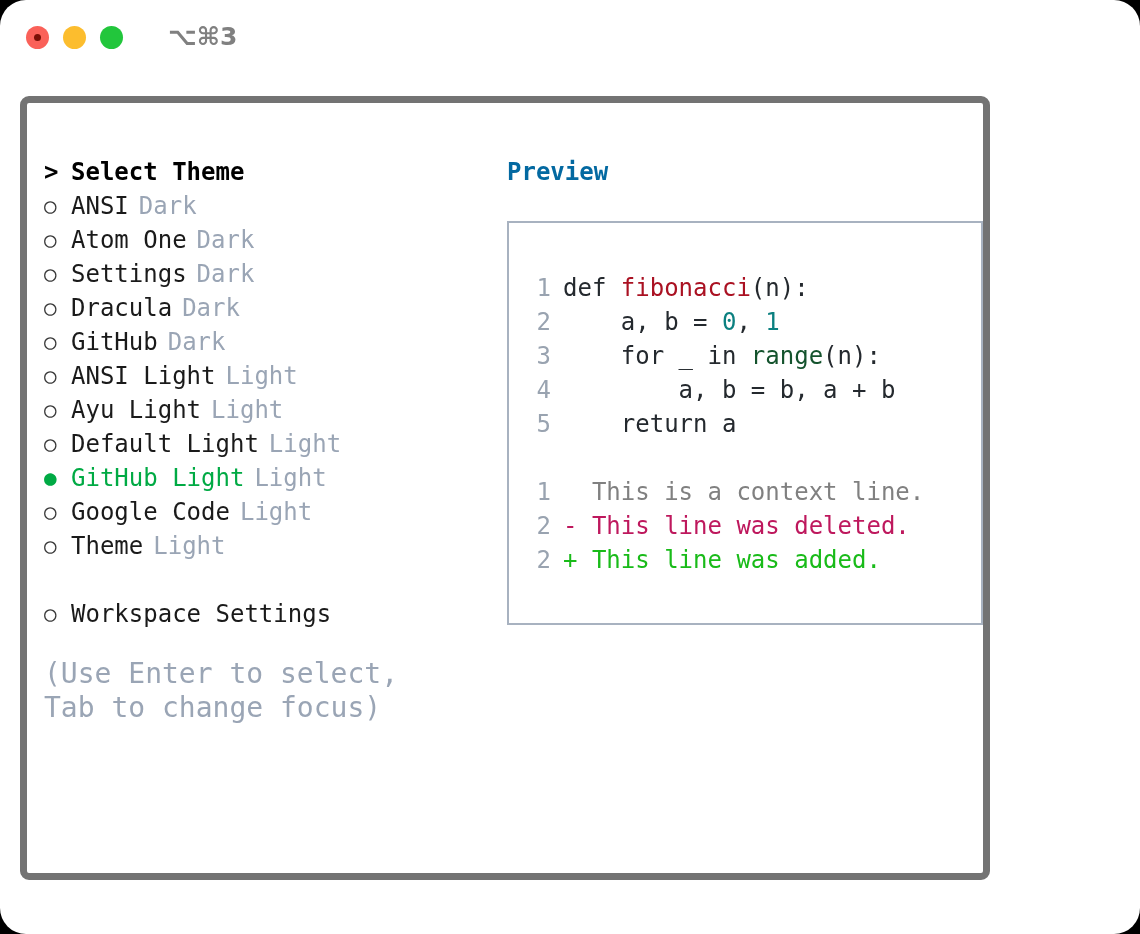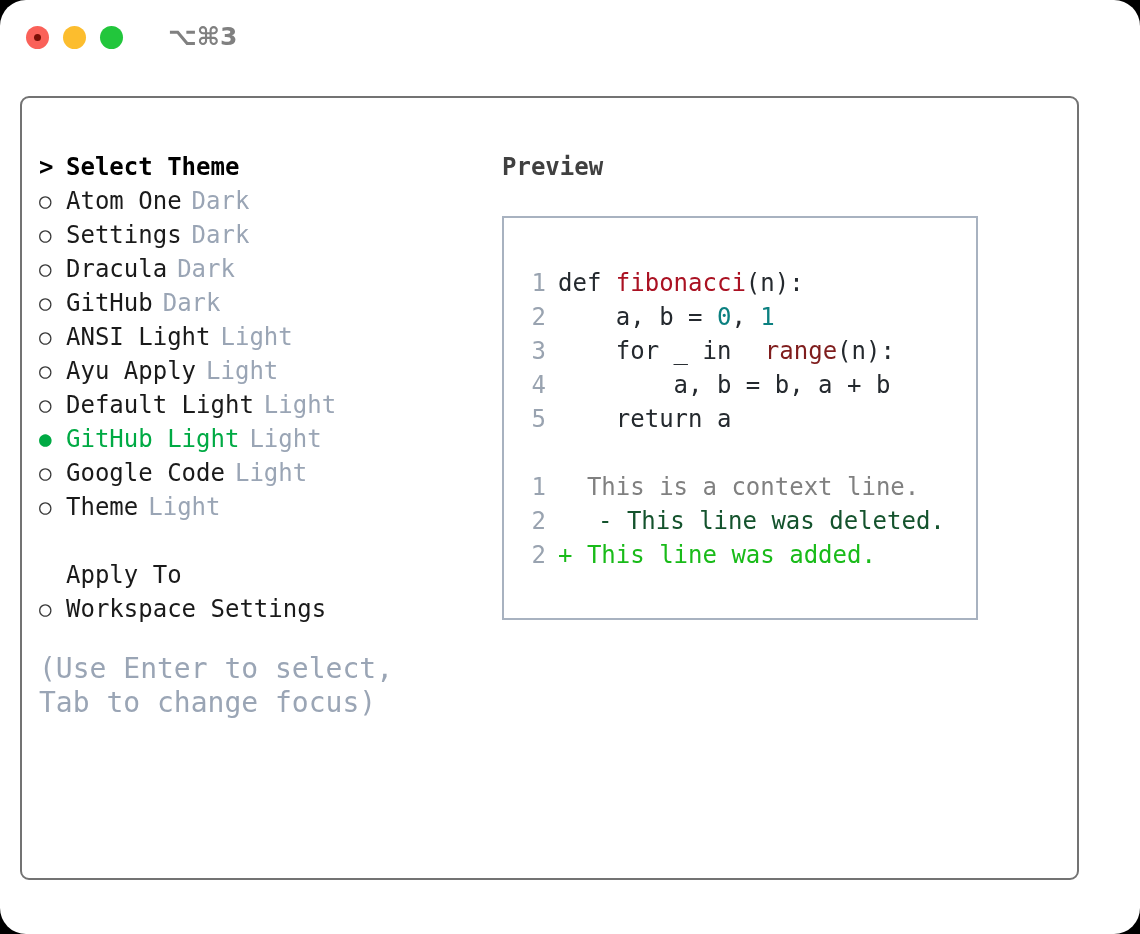--- a/index.html
+++ b/index.html
@@ -66,23 +66,23 @@
     color: #808080;
     letter-spacing: 0px;
     font-family: "DejaVu Sans", "Liberation Sans", sans-serif;
   }
 
   
   .panel {
     position: absolute;
     left: 20px;
     top: 96px;
-    width: 1059px;
+    width: 970px;
     height: 784px;
-    border: 2px solid #737373;
+    border: 7px solid #737373;
     border-radius: 9px;
     box-sizing: border-box;
     background: #ffffff;
   }
 
   
   .left-col {
     position: absolute;
     left: 17px;
     top: 52px;
@@ -147,21 +147,21 @@
   
   .right-col {
     position: absolute;
     left: 480px;
     top: 52px;
     width: 490px;
   }
   .preview-title {
     font-size: 24px;
     font-weight: bold;
-    color: #404040;
+    color: #0369a1;
     line-height: 34px;
   }
   .preview-box {
     margin-top: 32px;
     width: 476px;
     height: 404px;
     border: 2px solid #a8b2c0;
     box-sizing: border-box;
     background: #ffffff;
     position: relative;
@@ -178,23 +178,23 @@
   .ln {
     display: inline-block;
     width: 24px;
     text-align: right;
     color: #99a3b0;
     margin-right: 12px;
   }
   .tok-plain { color: #24292e; }
   .tok-fn    { color: #aa1122; }
   .tok-num   { color: #0b8080; }
-  .tok-call  { color: #7f1d1d; margin-left: 19px; }
+  .tok-call  { color: #14532d; }
   .tok-ctx   { color: #808080; }
-  .tok-del   { color: #14532d; margin-left: 40px; }
+  .tok-del   { color: #be185d; }
   .tok-add   { color: #19bb19; }
   .diff-gap  { height: 34px; }
 </style>
 </head>
 <body>
 
 <div class="window">
 
   <div class="titlebar">
     <div class="lights">
@@ -207,35 +207,35 @@
 
   <div class="panel">
 
     <div class="left-col">
 
       <div class="row heading">
         <span class="caret">&gt;</span><span>Select Theme</span>
       </div>
 
       <div id="theme-list">
+          <div class="row"><span class="bullet">○</span><span class="label">ANSI</span><span class="tag">Dark</span></div>
           <div class="row"><span class="bullet">○</span><span class="label">Atom One</span><span class="tag">Dark</span></div>
           <div class="row"><span class="bullet">○</span><span class="label">Settings</span><span class="tag">Dark</span></div>
           <div class="row"><span class="bullet">○</span><span class="label">Dracula</span><span class="tag">Dark</span></div>
           <div class="row"><span class="bullet">○</span><span class="label">GitHub</span><span class="tag">Dark</span></div>
           <div class="row"><span class="bullet">○</span><span class="label">ANSI Light</span><span class="tag">Light</span></div>
-          <div class="row"><span class="bullet">○</span><span class="label">Ayu Apply</span><span class="tag">Light</span></div>
+          <div class="row"><span class="bullet">○</span><span class="label">Ayu Light</span><span class="tag">Light</span></div>
           <div class="row"><span class="bullet">○</span><span class="label">Default Light</span><span class="tag">Light</span></div>
           <div class="row selected"><span class="bullet-dot">●</span><span class="label">GitHub Light</span><span class="tag">Light</span></div>
           <div class="row"><span class="bullet">○</span><span class="label">Google Code</span><span class="tag">Light</span></div>
           <div class="row"><span class="bullet">○</span><span class="label">Theme</span><span class="tag">Light</span></div>
         </div>
 
       <div class="spacer-sm"></div>
 
-      <div class="row apply-heading">Apply To</div>
 
       <div id="apply-list">
           <div class="row"><span class="bullet">○</span><span class="label">Workspace Settings</span></div>
         </div>
 
       <div class="hint">(Use Enter to select, Tab to change focus)</div>
     </div>
 
     <div class="right-col">
       <div class="preview-title">Preview</div>

